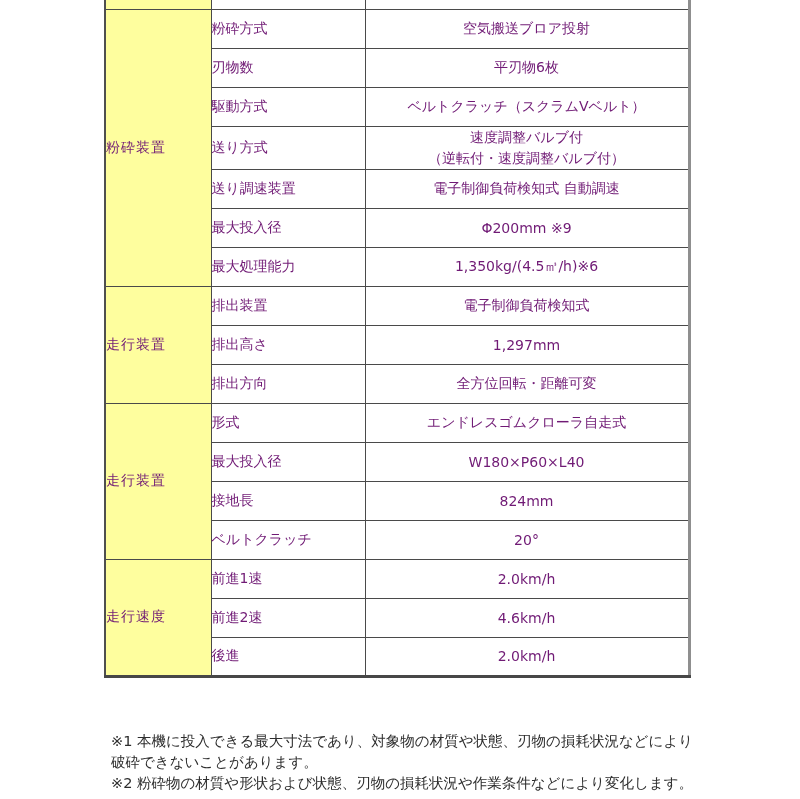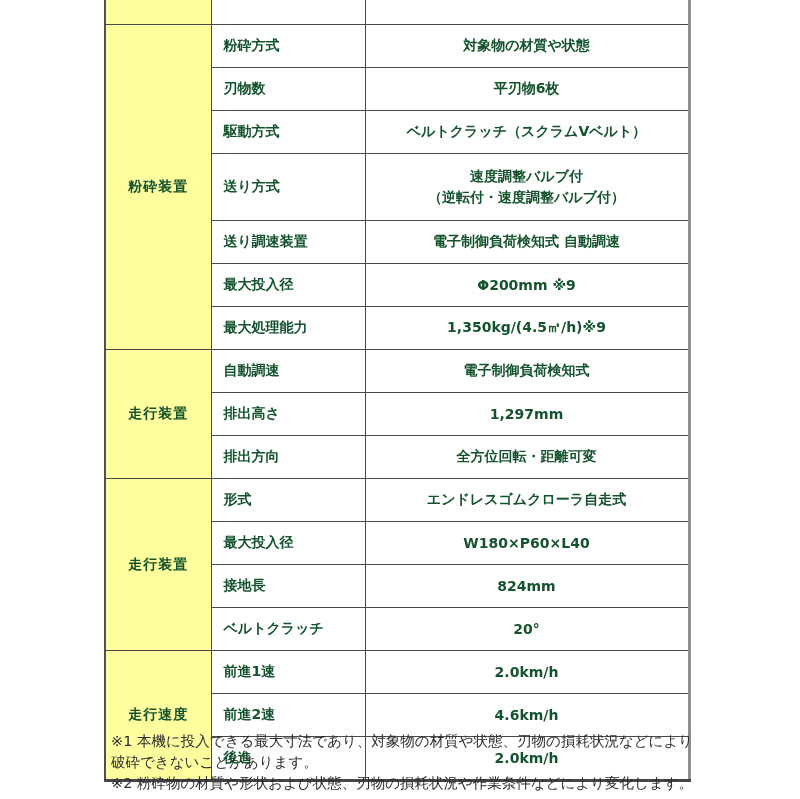--- a/index.html
+++ b/index.html
@@ -15,28 +15,27 @@
     border-right:3px solid #8f8f8f;
     border-bottom:3px solid #474747;
   }
   col.c1{width:106px}
   col.c2{width:154px}
   col.c3{width:324px}
   table.spec-table td{
     border:1px solid #4a4a4a;
     box-sizing:border-box;
     height:39px;
-    padding:12px;
+    padding:0;
     font-size:14px;
-    color:#14532d;
+    color:#701a75;
     vertical-align:middle;
-    font-weight:bold;
   }
   tr.partial td{height:9px;border-top:none;}
-  td.cat{background:#fefe9e;text-align:center;letter-spacing:1px;}
+  td.cat{background:#fefe9e;letter-spacing:1px;}
   td.lab{background:#ffffff;text-align:left;padding-left:18px;}
   td.val{background:#ffffff;text-align:center;border-left:1px dotted #b5b5b5;}
   td.tall{height:64px;}
   td.val .line{line-height:1.5;}
   .footnotes{
     position:absolute;left:111px;top:731px;width:592px;
     font-size:14.5px;line-height:1.45;color:#2d2d2d;text-align:left;
   }
   .footnotes p{margin:0;}
 </style>
@@ -55,21 +54,21 @@
     <tbody>
         <tr class="partial">
       <td class="cat"></td>
       <td class="lab"></td>
       <td class="val"></td>
     </tr>
 
     <tr>
       <td class="cat" rowspan="7">粉砕装置</td>
       <td class="lab">粉砕方式</td>
-      <td class="val">対象物の材質や状態</td>
+      <td class="val">空気搬送ブロア投射</td>
     </tr>
     <tr>
       <td class="lab">刃物数</td>
       <td class="val">平刃物6枚</td>
     </tr>
     <tr>
       <td class="lab">駆動方式</td>
       <td class="val">ベルトクラッチ（スクラムVベルト）</td>
     </tr>
     <tr>
@@ -82,26 +81,26 @@
     <tr>
       <td class="lab">送り調速装置</td>
       <td class="val">電子制御負荷検知式 自動調速</td>
     </tr>
     <tr>
       <td class="lab">最大投入径</td>
       <td class="val">Φ200mm ※9</td>
     </tr>
     <tr>
       <td class="lab">最大処理能力</td>
-      <td class="val">1,350kg/(4.5㎥/h)※9</td>
+      <td class="val">1,350kg/(4.5㎥/h)※6</td>
     </tr>
 
     <tr>
       <td class="cat" rowspan="3">走行装置</td>
-      <td class="lab">自動調速</td>
+      <td class="lab">排出装置</td>
       <td class="val">電子制御負荷検知式</td>
     </tr>
     <tr>
       <td class="lab">排出高さ</td>
       <td class="val">1,297mm</td>
     </tr>
     <tr>
       <td class="lab">排出方向</td>
       <td class="val">全方位回転・距離可変</td>
     </tr>

